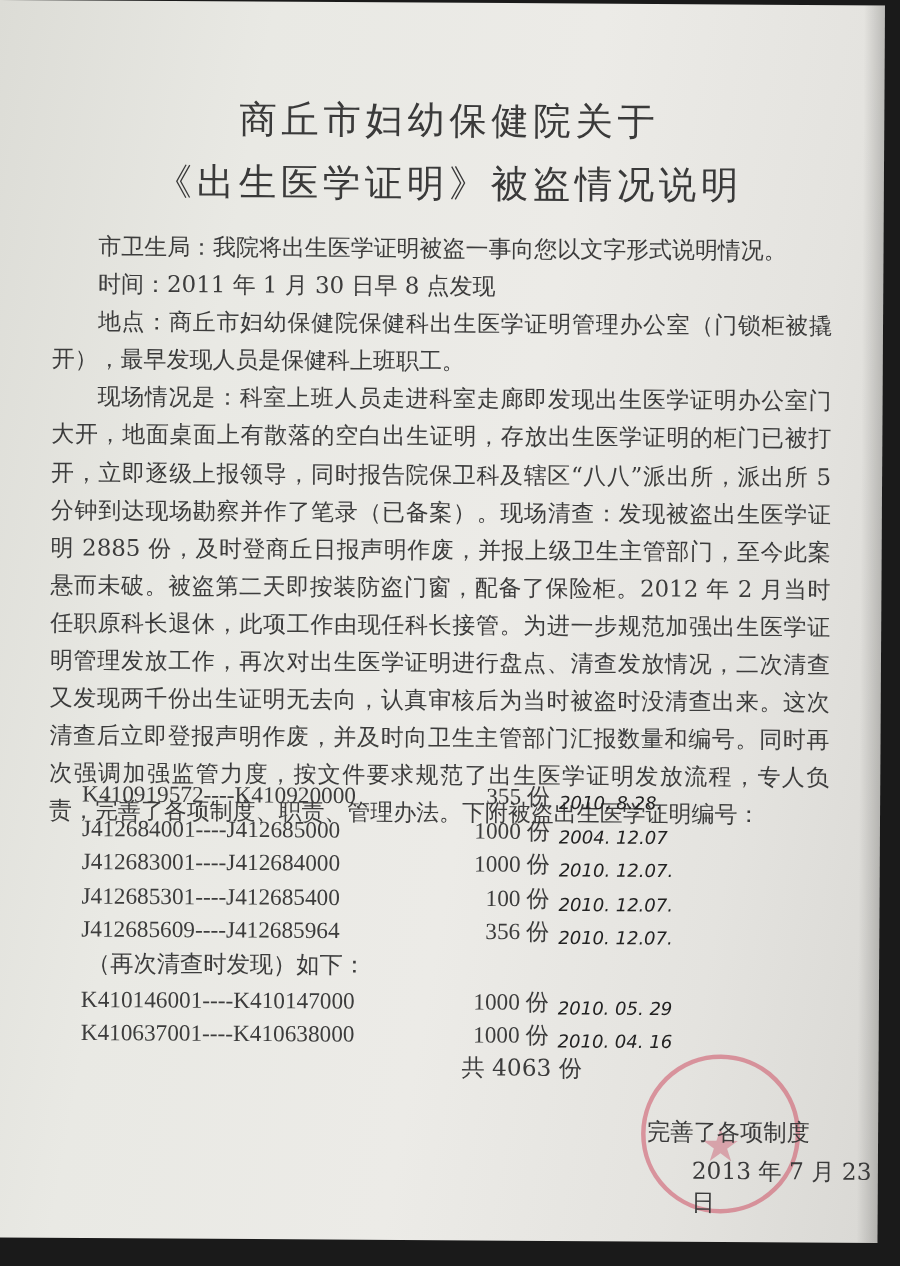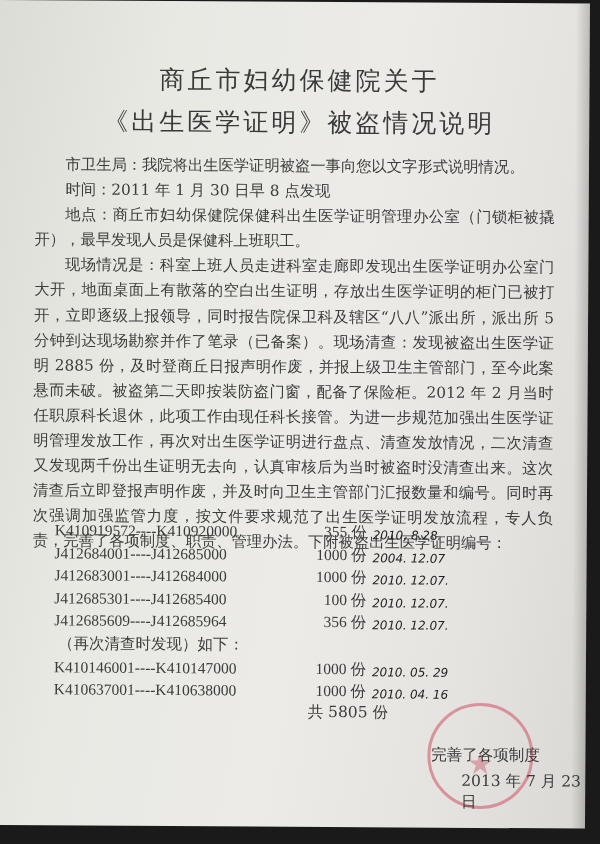--- a/index.html
+++ b/index.html
@@ -112,21 +112,21 @@
       <span class="count">1000 份</span>
       <span class="hand">2010. 05. 29</span>
     </div>
     <div class="row">
       <span class="range">K410637001----K410638000</span>
       <span class="count">1000 份</span>
       <span class="hand">2010. 04. 16</span>
     </div>
   </div>
 
-  <div class="total">共 5805 份</div>
+  <div class="total">共 4063 份</div>
 
   <div class="stamp">
     <div class="stamp-star">★</div>
   </div>
 
   <div class="sign">完善了各项制度</div>
   <div class="date">2013 年 7 月 23 日</div>
 </div>
 
 </body></html>

